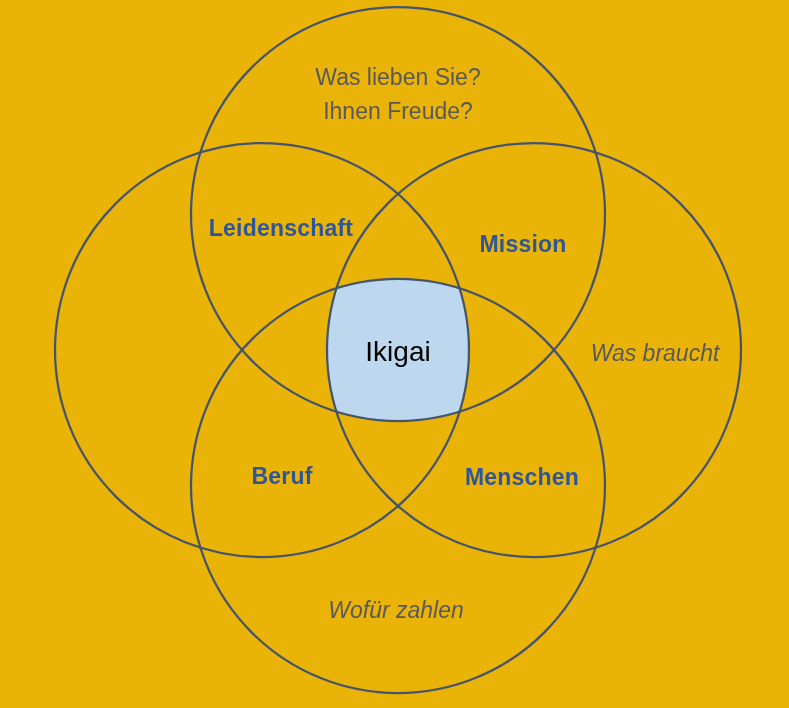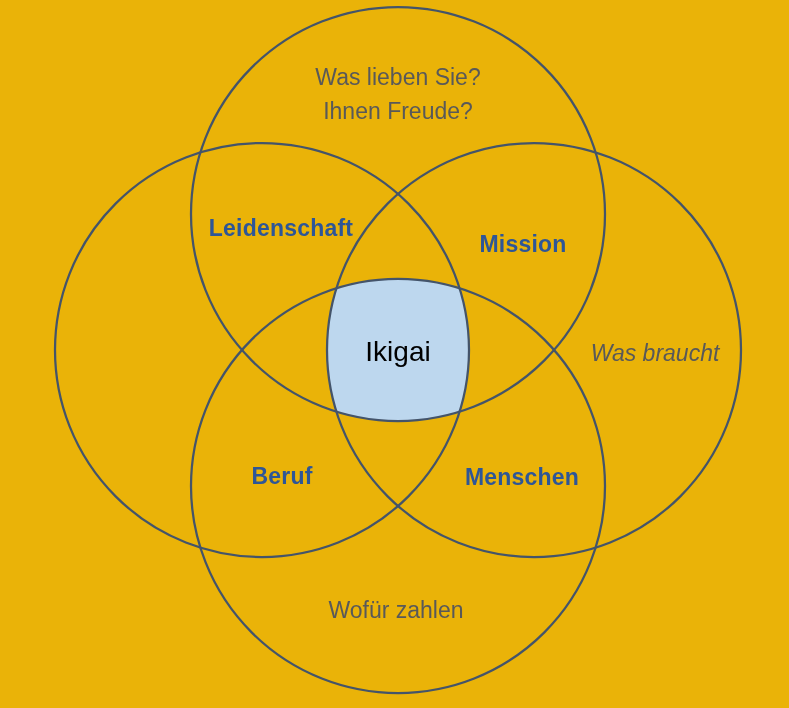--- a/index.html
+++ b/index.html
@@ -48,21 +48,21 @@
   }
   
   .pos-love        { left: 398px; top:  94px; }
   .pos-passion     { left: 281px; top: 228px; }
   .pos-mission     { left: 523px; top: 228px; margin-top: 16px; }
   .pos-good-at     { left: 138px; top: 353px; }
   .pos-world-needs { left: 655px; top: 353px; font-style: italic; }
   .pos-ikigai      { left: 398px; top: 352px; }
   .pos-profession  { left: 282px; top: 476px; }
   .pos-vocation    { left: 522px; top: 477px; }
-  .pos-paid-for    { left: 396px; top: 610px; }
+  .pos-paid-for    { left: 396px; top: 610px; font-style: italic; }
 </style>
 </head>
 <body>
 
 <div class="canvas">
 
   <svg class="venn-svg" viewBox="0 0 789 708">
 
     <path d="M336.4,288.4 A207,207 0 0 1 459.6,288.4 A207,207 0 0 1 459.6,411.6 A207,207 0 0 1 336.4,411.6 A207,207 0 0 1 336.4,288.4 Z" stroke="none" fill="#BDD7EE"></path>
 

